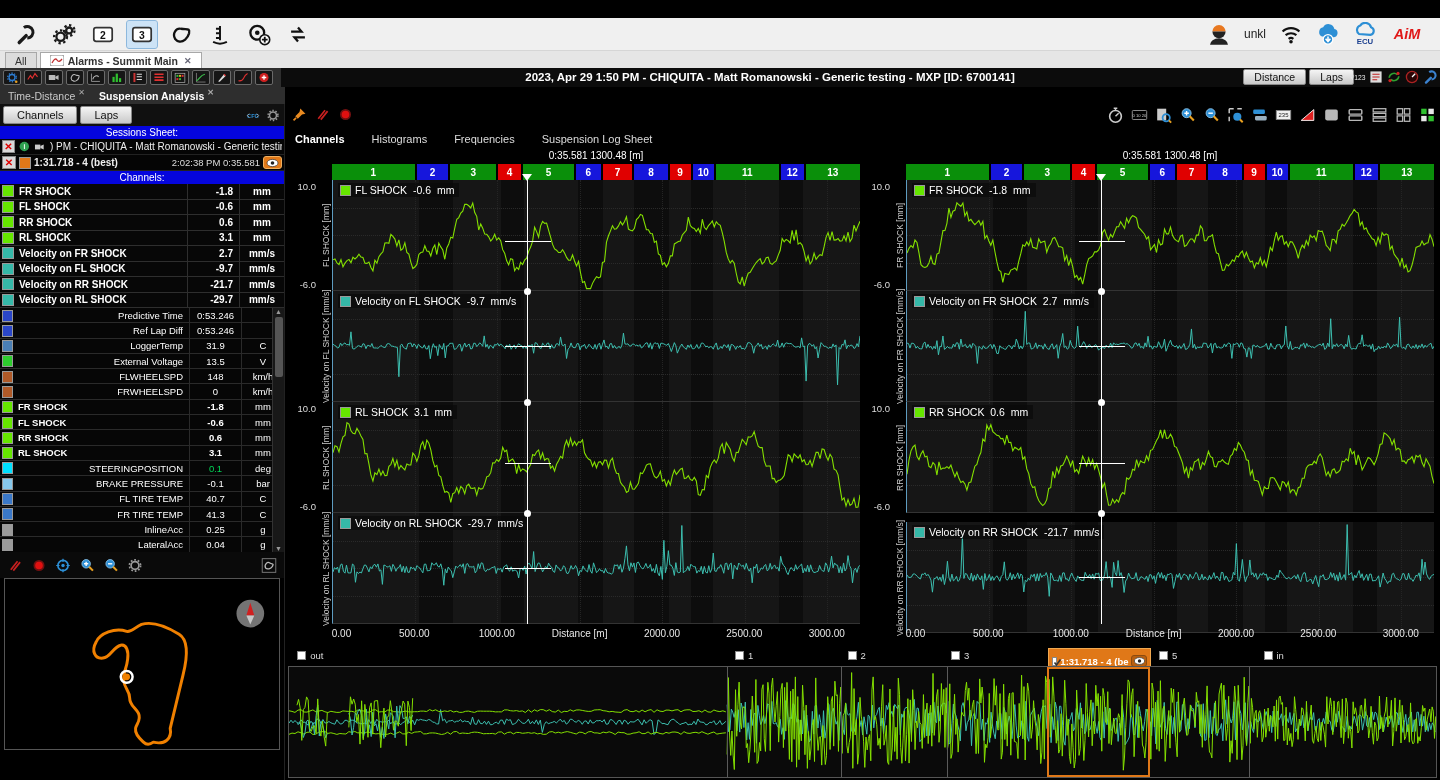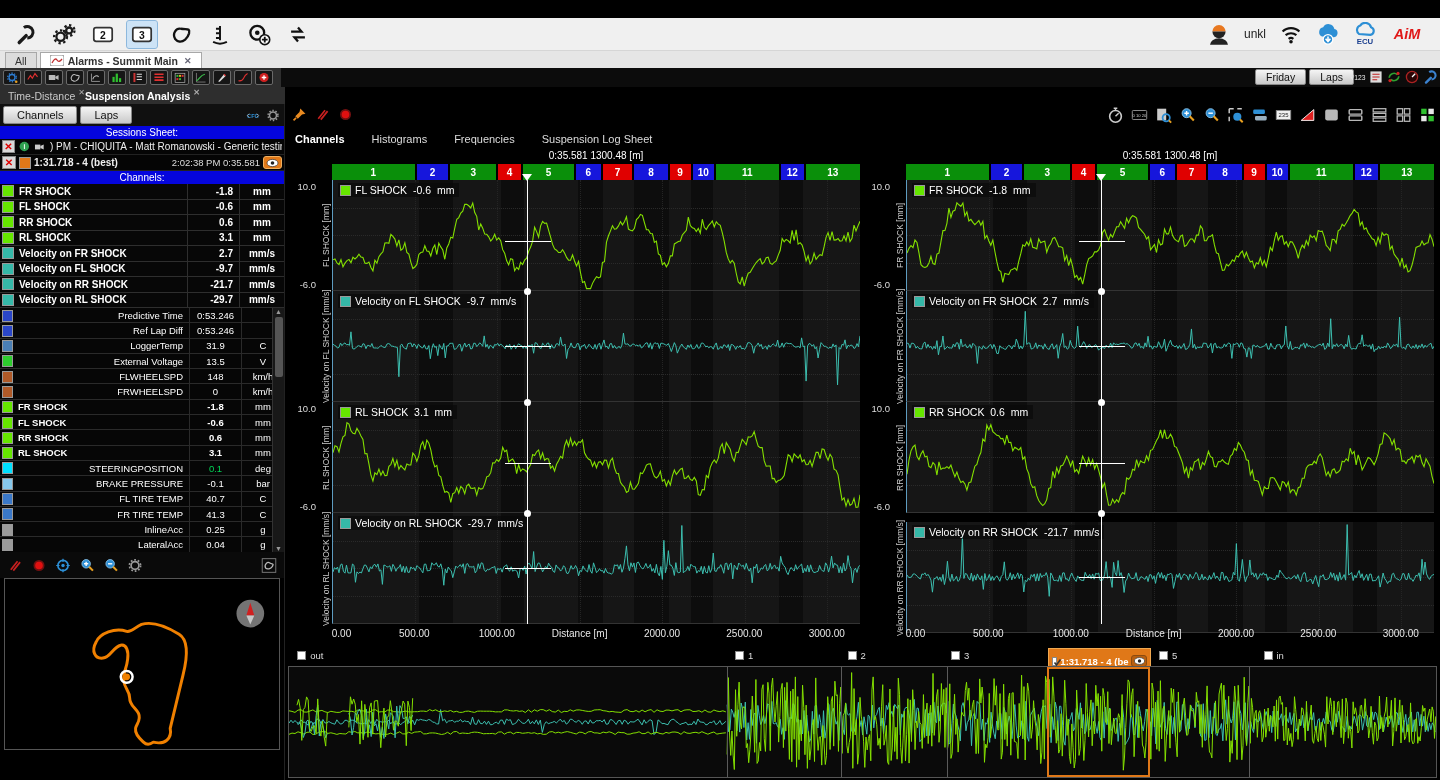--- a/index.html
+++ b/index.html
@@ -28,21 +28,21 @@
 .doc-icons{position:absolute;left:0;top:0;height:19px;display:flex;align-items:center;gap:3px;background:#2e2e2e;padding:0 8px 0 3px}
 .mini{width:18px;height:15px;background:#161616;border:1px solid #6a6a6a;border-radius:2px;display:flex;align-items:center;justify-content:center}
 .mini svg,.bare svg{width:100%;height:100%}
 .bare{width:17px;height:16px}
 .session-title{position:absolute;left:300px;top:0;width:940px;height:19px;line-height:19px;text-align:center;color:#fff;font-weight:bold;font-size:11.5px;white-space:nowrap}
 .sess-btns{position:absolute;right:86px;top:1px;display:flex;gap:3px}
 .gbtn{height:16px;padding:0 10px;font-size:10.5px;color:#111;background:linear-gradient(#f5f5f5,#c9c9c9);border:1px solid #888;border-radius:2px;display:flex;align-items:center}
 .sess-icons{position:absolute;right:2px;top:1px;display:flex;gap:2px;align-items:center}
 .sess-icons .bare{width:16px;height:16px}
 
-.rowB{position:absolute;top:87px;left:0;width:285px;height:17px;background:#2e2e2e;display:flex;align-items:center;padding-left:8px}
+.rowB{position:absolute;top:87px;left:0;width:285px;height:17px;background:#2e2e2e;display:flex;align-items:center;gap:14px;padding-left:8px}
 .an-tab{font-size:10.5px;color:#c8c8c8;display:flex;gap:3px;align-items:flex-start}
 .an-tab.active{color:#fff;font-weight:bold}
 .an-tab .x{font-size:8px;color:#aaa;position:relative;top:-2px}
 
 .left-panel{position:absolute;top:104px;left:0;width:285px;bottom:0;background:#000;border-right:1px solid #222}
 .lp-tabs{height:22px;background:#101010;display:flex;align-items:center;gap:3px;padding:2px 3px}
 .lp-tabs .gbtn{height:18px;padding:0 13px;font-size:11px}
 .lp-tools{margin-left:auto;display:flex;gap:4px;align-items:center}
 .lp-tools .bare{width:16px;height:15px}
 .blue-bar{height:13px;background:#0505dd;color:#fff;font-size:10px;text-align:center;line-height:13px}
@@ -294,22 +294,23 @@
             <path d="M3 15 q6 1 8-4 t6-7" fill="none" stroke="#e03030" stroke-width="1.8"></path>
           </svg>
         </span>
         <span class="mini">
           <svg viewBox="0 0 20 20" width="100%" height="100%">
             <circle cx="10" cy="10" r="7" fill="#d02020"></circle>
             <path d="M10 6.5 v7 M6.5 10 h7" stroke="#fff" stroke-width="2"></path>
           </svg>
         </span>
       </span>
+    <span class="session-title">2023, Apr 29 1:50 PM - CHIQUITA  - Matt Romanowski - Generic testing - MXP [ID: 6700141]</span>
     <span class="sess-btns">
-      <span class="gbtn">Friday</span>
+      <span class="gbtn">Distance</span>
       <span class="gbtn">Laps</span>
     </span>
     <span class="sess-icons" id="sess-icons">
         <span class="bare"><svg viewBox="0 0 20 20" width="100%" height="100%">
             <text x="10" y="13.5" font-size="8.4" text-anchor="middle" fill="#eee">√123</text>
           </svg></span>
         <span class="bare"><svg viewBox="0 0 20 20" width="100%" height="100%">
             <rect x="3" y="3" width="14" height="14" fill="#ddd"></rect>
             <path d="M5.5 6.5 h9 M5.5 10 h9 M5.5 13.5 h6" stroke="#c02020" stroke-width="1.4"></path>
           </svg></span>

